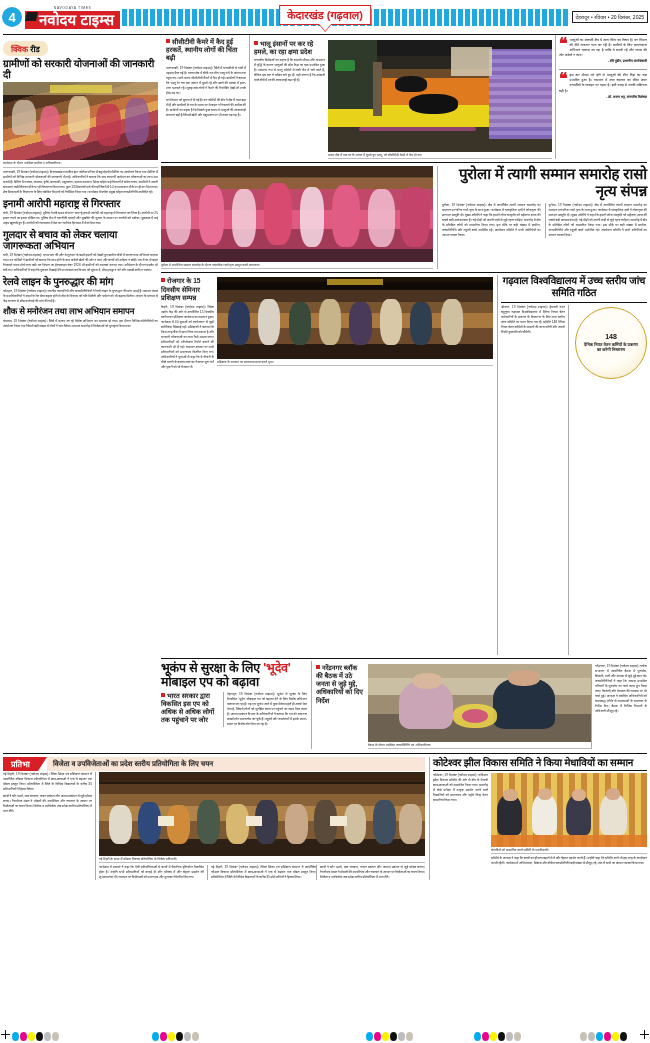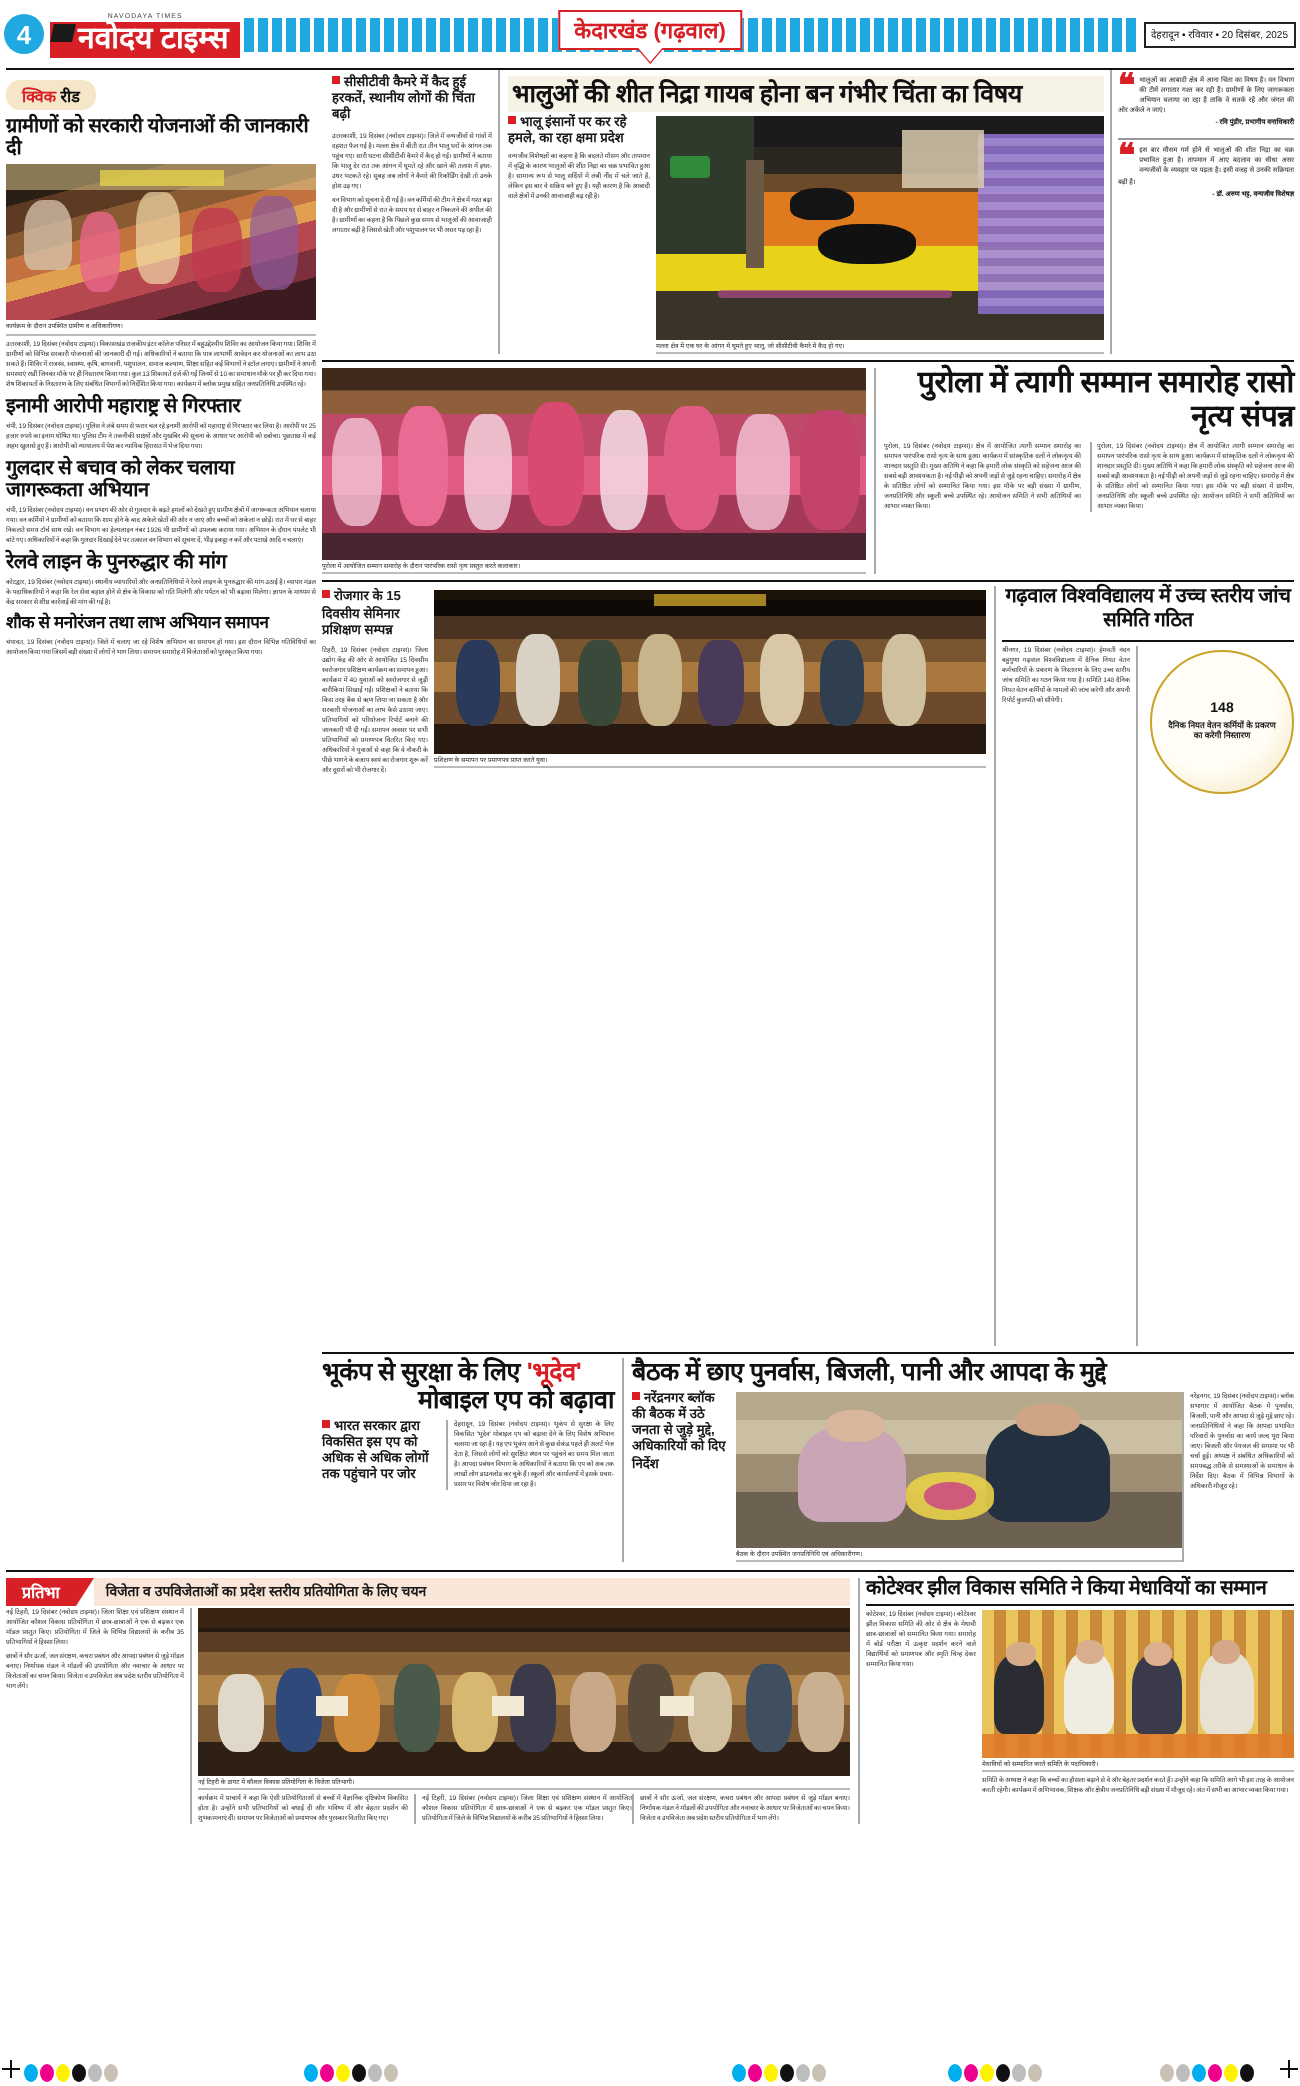--- a/index.html
+++ b/index.html
@@ -318,21 +318,20 @@
 
       <div class="cols">
 
         <div style="width:88px;flex:0 0 88px;padding:3px 3px 0 5px;">
           <div class="subhl bullet-red">सीसीटीवी कैमरे में कैद हुई हरकतें, स्थानीय लोगों की चिंता बढ़ी</div>
           <div class="body-txt" style="margin-top:3px;">उत्तरकाशी, 19 दिसंबर (नवोदय टाइम्स)। जिले में वन्यजीवों से गांवों में दहशत फैल गई है। मल्ला क्षेत्र में बीती रात तीन भालू घरों के आंगन तक पहुंच गए। सारी घटना सीसीटीवी कैमरे में कैद हो गई। ग्रामीणों ने बताया कि भालू देर रात तक आंगन में घूमते रहे और खाने की तलाश में इधर-उधर भटकते रहे। सुबह जब लोगों ने कैमरे की रिकॉर्डिंग देखी तो उनके होश उड़ गए।</div>
           <div class="body-txt" style="margin-top:2px;">वन विभाग को सूचना दे दी गई है। वन कर्मियों की टीम ने क्षेत्र में गश्त बढ़ा दी है और ग्रामीणों से रात के समय घर से बाहर न निकलने की अपील की है। ग्रामीणों का कहना है कि पिछले कुछ समय से भालुओं की आवाजाही लगातार बढ़ी है जिससे खेती और पशुपालन पर भी असर पड़ रहा है।</div>
         </div>
 
         <div class="vline" style="flex:1 1 auto;padding:3px 3px 0 4px;">
-          <div class="hl hl-md" style="background:#f7f2e6;padding:2px 2px;">भालुओं की शीत निद्रा गायब होना बन गंभीर चिंता का विषय</div>
           <div class="cols" style="margin-top:2px;">
             <div style="width:74px;flex:0 0 74px;padding-right:3px;">
               <div class="subhl bullet-red">भालू इंसानों पर कर रहे हमले, का रहा क्षमा प्रदेश</div>
               <div class="body-txt" style="margin-top:2px;">वन्यजीव विशेषज्ञों का कहना है कि बदलते मौसम और तापमान में वृद्धि के कारण भालुओं की शीत निद्रा का चक्र प्रभावित हुआ है। सामान्य रूप से भालू सर्दियों में लंबी नींद में चले जाते हैं, लेकिन इस बार वे सक्रिय बने हुए हैं। यही कारण है कि आबादी वाले क्षेत्रों में उनकी आवाजाही बढ़ रही है।</div>
             </div>
             <div style="flex:1 1 auto;">
               <div class="photo" style="height:112px;background:
                    linear-gradient(180deg,#1b1b1b 0 14%,#2a2620 14% 26%,#6b4a2a 26% 34%,#e07a1f 34% 58%,#e8d21a 58% 78%,#3a3328 78% 100%);">
                 <div class="pxl" style="left:0;top:0;width:22%;height:62%;background:#2f3a2a;"></div>
                 <div class="pxl" style="left:3%;top:18%;width:9%;height:10%;background:#2f8a3a;border-radius:2px;"></div>
@@ -436,33 +435,32 @@
         </div>
       </div>
 
       <div class="rule-black" style="margin-top:3px;"></div>
       <div class="cols" style="padding-top:2px;">
         <div style="width:150px;flex:0 0 150px;padding-right:4px;">
           <div class="hl hl-md">
             <span>भूकंप से सुरक्षा के लिए</span>
             <span class="apostrophe-red">'भूदेव'</span>
           </div>
-          <div class="hl hl-md" style="text-align:right;">मोबाइल एप को बढ़ावा</div>
+          <div class="hl hl-md" style="text-align:left;">मोबाइल एप को बढ़ावा</div>
           <div class="cols" style="margin-top:3px;">
             <div style="width:62px;flex:0 0 62px;padding-right:3px;">
               <div class="subhl bullet-red">भारत सरकार द्वारा विकसित इस एप को अधिक से अधिक लोगों तक पहुंचाने पर जोर</div>
             </div>
             <div style="flex:1;" class="vline">
               <div class="body-txt" style="padding-left:3px;">देहरादून, 19 दिसंबर (नवोदय टाइम्स)। भूकंप से सुरक्षा के लिए विकसित 'भूदेव' मोबाइल एप को बढ़ावा देने के लिए विशेष अभियान चलाया जा रहा है। यह एप भूकंप आने से कुछ सेकंड पहले ही अलर्ट भेज देता है, जिससे लोगों को सुरक्षित स्थान पर पहुंचने का समय मिल जाता है। आपदा प्रबंधन विभाग के अधिकारियों ने बताया कि एप को अब तक लाखों लोग डाउनलोड कर चुके हैं। स्कूलों और कार्यालयों में इसके प्रचार-प्रसार पर विशेष जोर दिया जा रहा है।</div>
             </div>
           </div>
         </div>
 
         <div class="vline" style="flex:1 1 auto;padding-left:4px;">
-          <div class="hl hl-md">बैठक में छाए पुनर्वास, बिजली, पानी और आपदा के मुद्दे</div>
           <div class="cols" style="margin-top:3px;">
             <div style="width:52px;flex:0 0 52px;padding-right:3px;">
               <div class="subhl bullet-red">नरेंद्रनगर ब्लॉक की बैठक में उठे जनता से जुड़े मुद्दे, अधिकारियों को दिए निर्देश</div>
             </div>
             <div style="flex:1 1 auto;">
               <div class="photo" style="height:78px;background:
                    linear-gradient(180deg,#b7a98c 0 18%,#cbbfa3 18% 40%,#9d8d72 40% 64%,#6d6151 64% 100%);">
                 <div class="pxl" style="left:14%;top:22%;width:24%;height:62%;background:#c9a5b5;border-radius:42% 42% 22% 22%;"></div>
                 <div class="pxl" style="left:20%;top:12%;width:13%;height:20%;background:#d9b79d;border-radius:46%;"></div>
                 <div class="pxl" style="left:56%;top:18%;width:28%;height:66%;background:#23303f;border-radius:40% 40% 18% 18%;"></div>

